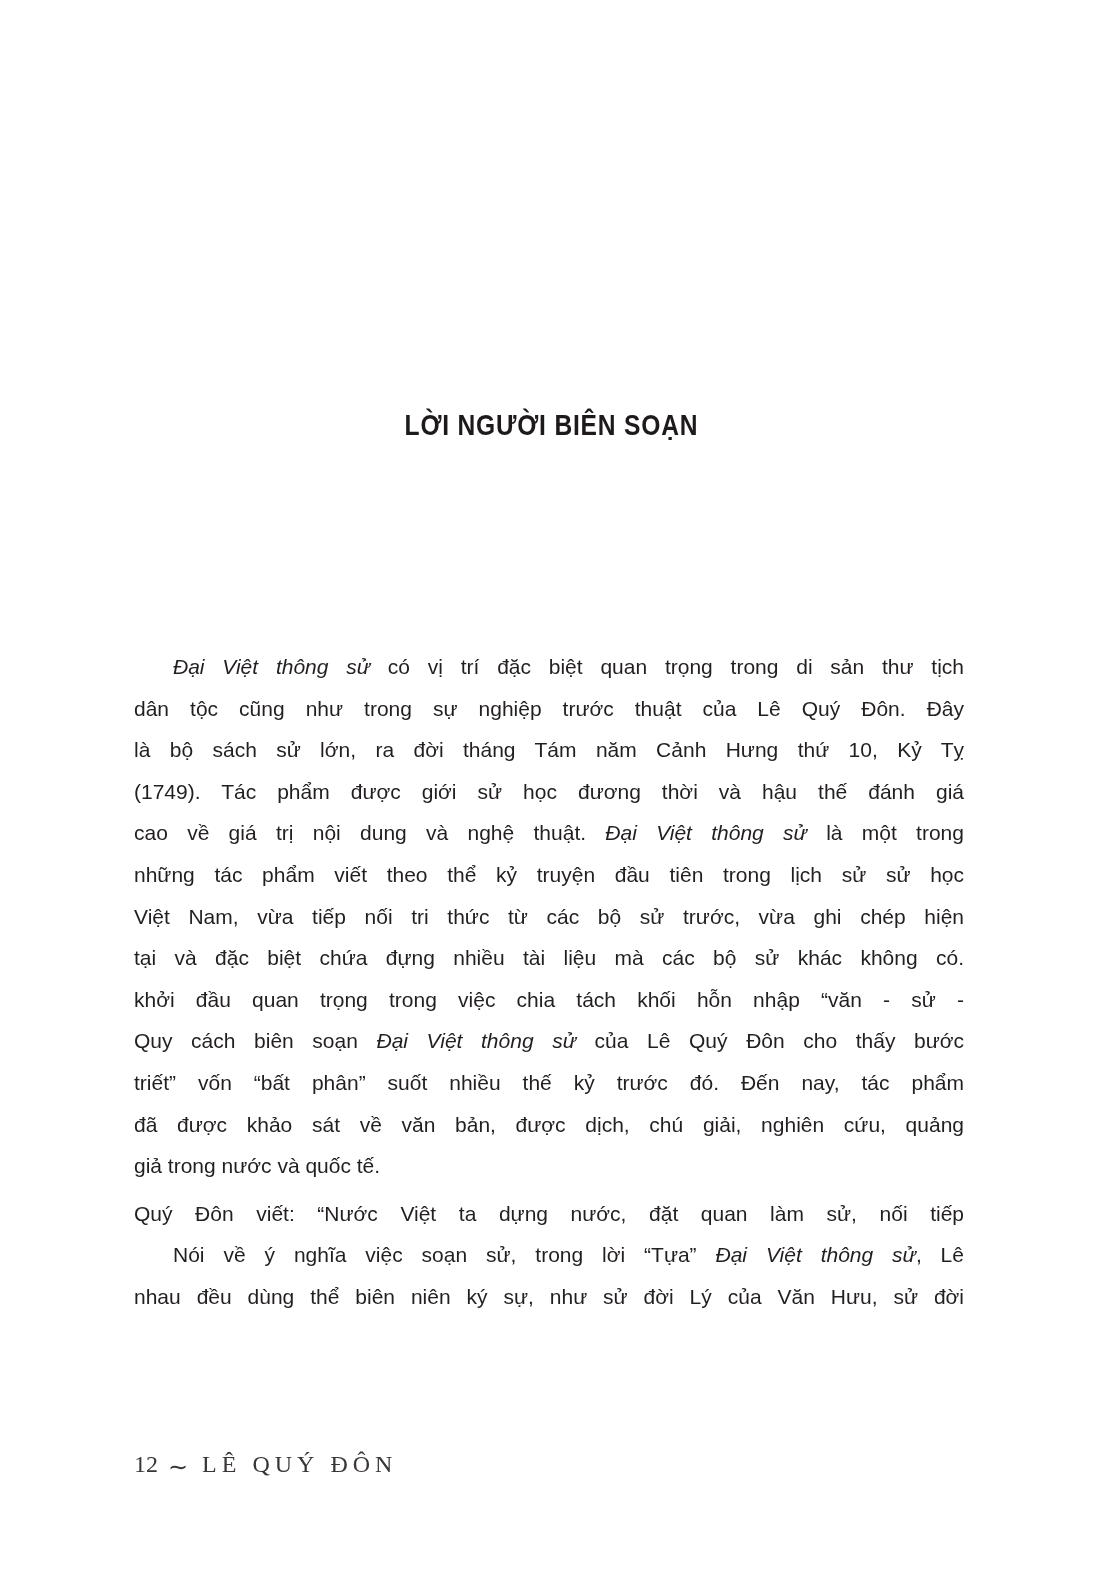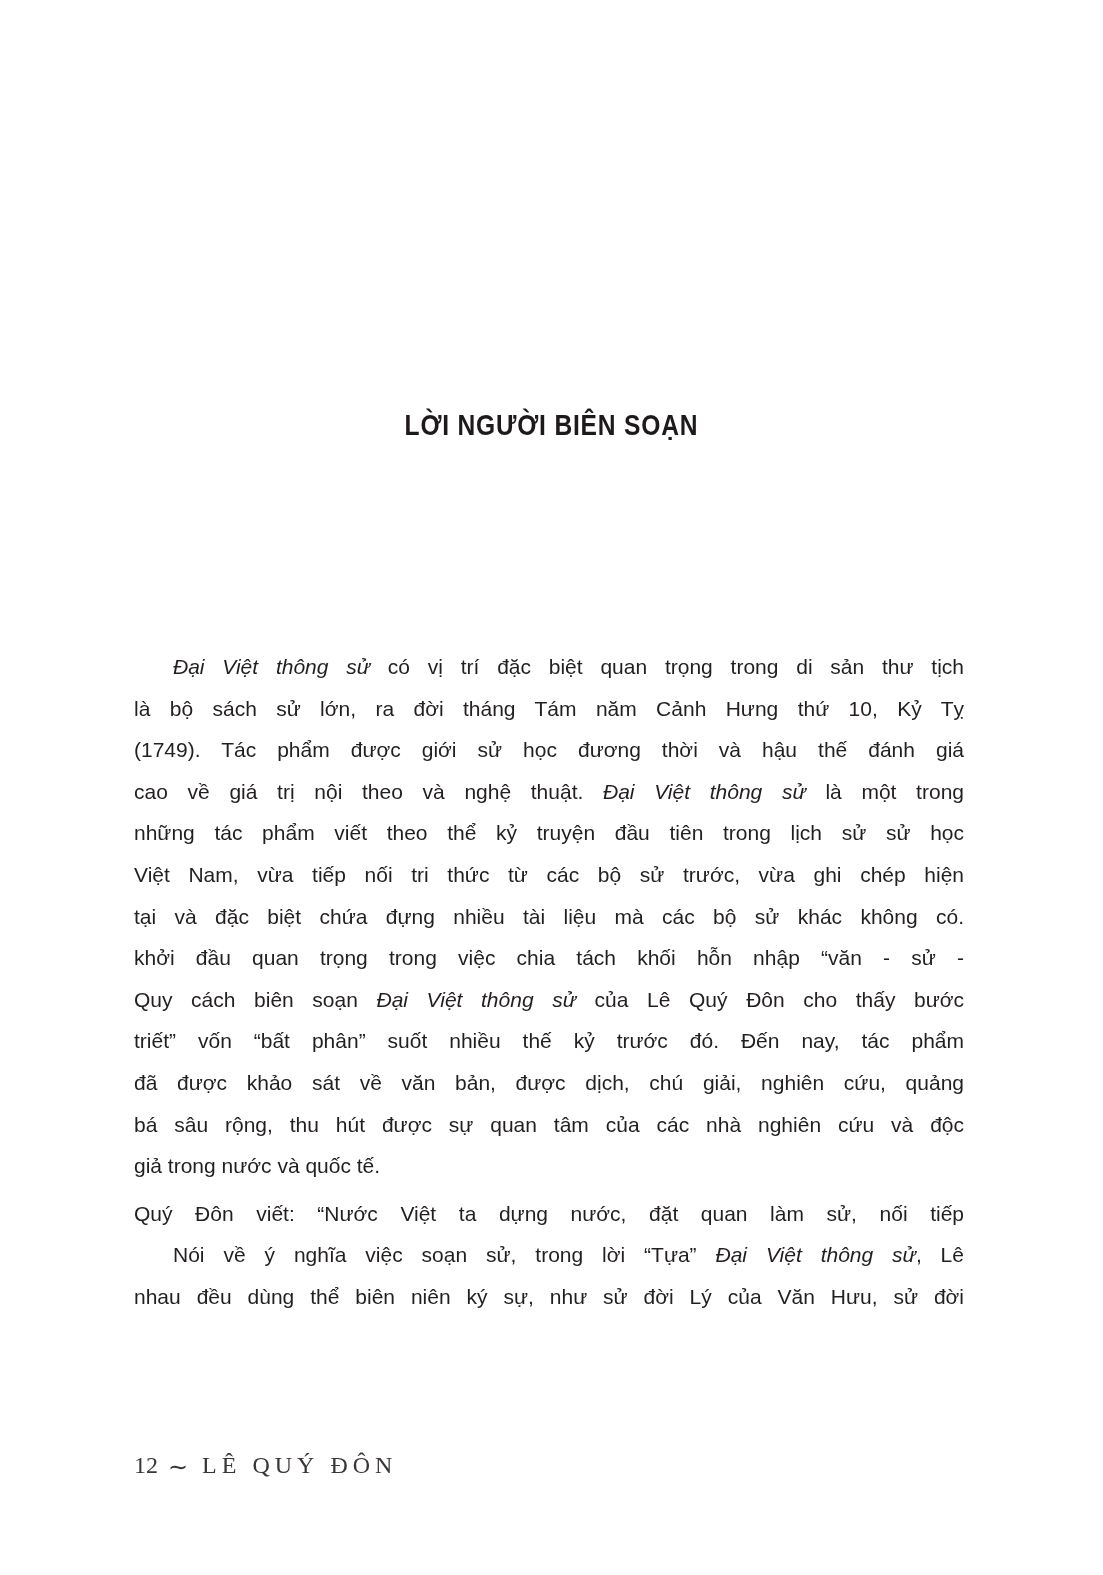--- a/index.html
+++ b/index.html
@@ -58,21 +58,21 @@
       font-style: italic;
     }
     .footer {
       position: absolute;
       top: 1451px;
       left: 134px;
       font-family: "Liberation Serif", serif;
       font-size: 22px;
       color: #3a3536;
       display: flex;
-      align-items: center;
+      align-items: flex-start;
     }
     .footer .page-num {
       font-size: 24px;
     }
     .footer .tilde {
       margin: 0 14px 0 10px;
       font-size: 24px;
       position: relative;
       top: 2px;
     }
@@ -82,31 +82,31 @@
     }
   </style>
 </head>
 <body>
 
 <h1 class="title">LỜI NGƯỜI BIÊN SOẠN</h1>
 
 <div class="body-text">
 
   <div class="line indent"><em>Đại Việt thông sử</em><span> có vị trí đặc biệt quan trọng trong di sản thư tịch</span></div>
+  <div class="line">dân tộc cũng như trong sự nghiệp trước thuật của Lê Quý Đôn. Đây</div>
   <div class="line">là bộ sách sử lớn, ra đời tháng Tám năm Cảnh Hưng thứ 10, Kỷ Tỵ</div>
   <div class="line">(1749). Tác phẩm được giới sử học đương thời và hậu thế đánh giá</div>
-  <div class="line"><span>cao về giá trị nội theo và nghệ thuật. </span><em>Đại Việt thông sử</em><span> là một trong</span></div>
+  <div class="line"><span>cao về giá trị nội dung và nghệ thuật. </span><em>Đại Việt thông sử</em><span> là một trong</span></div>
   <div class="line">những tác phẩm viết theo thể kỷ truyện đầu tiên trong lịch sử sử học</div>
   <div class="line">Việt Nam, vừa tiếp nối tri thức từ các bộ sử trước, vừa ghi chép hiện</div>
   <div class="line">tại và đặc biệt chứa đựng nhiều tài liệu mà các bộ sử khác không có.</div>
   <div class="line">khởi đầu quan trọng trong việc chia tách khối hỗn nhập “văn - sử -</div>
   <div class="line"><span>Quy cách biên soạn </span><em>Đại Việt thông sử</em><span> của Lê Quý Đôn cho thấy bước</span></div>
   <div class="line">triết” vốn “bất phân” suốt nhiều thế kỷ trước đó. Đến nay, tác phẩm</div>
   <div class="line">đã được khảo sát về văn bản, được dịch, chú giải, nghiên cứu, quảng</div>
-  <div class="line">bá sâu rộng, thu hút được sự quan tâm của các nhà nghiên cứu và độc</div>
   <div class="line last">giả trong nước và quốc tế.</div>
 
   <div class="para-gap"></div>
 
   <div class="line">Quý Đôn viết: “Nước Việt ta dựng nước, đặt quan làm sử, nối tiếp</div>
   <div class="line indent"><span>Nói về ý nghĩa việc soạn sử, trong lời “Tựa” </span><em>Đại Việt thông sử</em><span>, Lê</span></div>
   <div class="line">nhau đều dùng thể biên niên ký sự, như sử đời Lý của Văn Hưu, sử đời</div>
 </div>
 
 <div class="footer">

